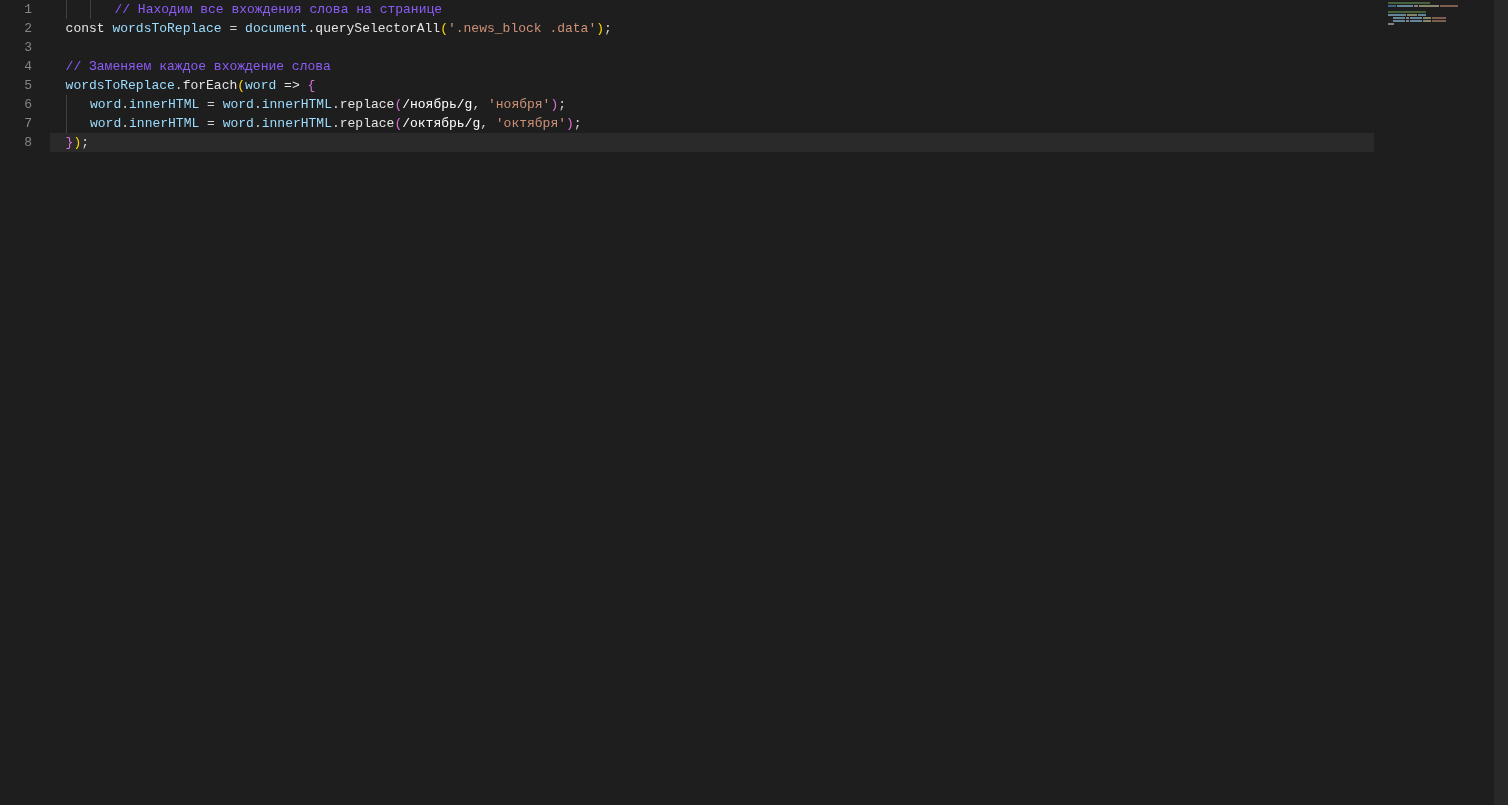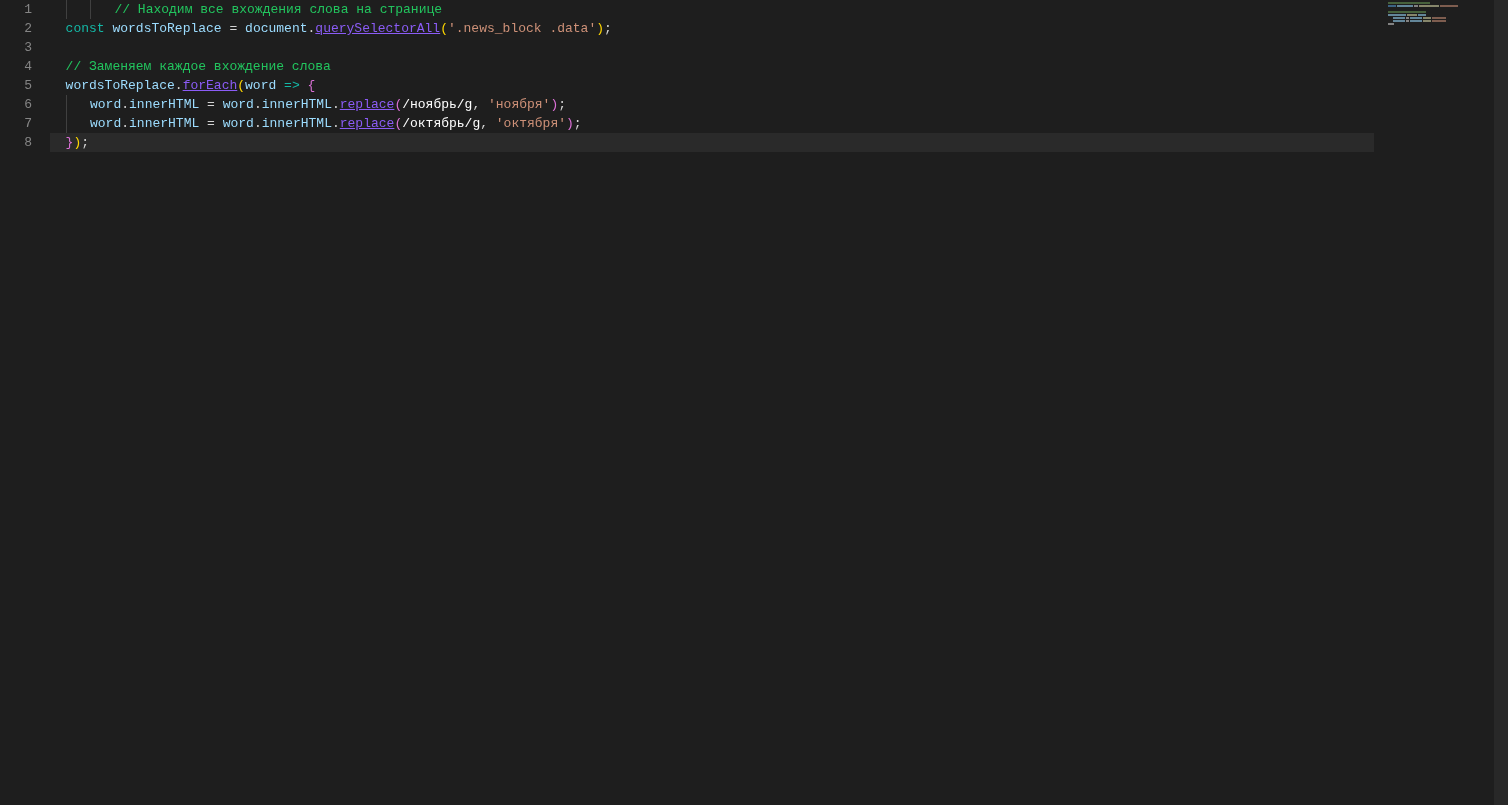--- a/index.html
+++ b/index.html
@@ -39,25 +39,25 @@
   }
   .line.current {
     background: #2a2a2a;
   }
   .indent-guide {
     display: inline-block;
     border-left: 1px solid #404040;
     height: 19px;
     vertical-align: top;
   }
-  .tok-comment { color: #22c55e; }
-  .tok-keyword { color: #14b8a6; }
+  .tok-comment { color: #8b5cf6; }
+  .tok-keyword { color: #e5e5e5; }
   .tok-var { color: #9cdcfe; }
   .tok-obj { color: #9cdcfe; }
-  .tok-func { color: #8b5cf6; text-decoration: underline; }
+  .tok-func { color: #e5e5e5; }
   .tok-string { color: #ce9178; }
   .tok-regex { color: #ffffff; }
   .tok-punc { color: #d4d4d4; }
   .tok-brace1 { color: #ffd700; }
   .tok-brace2 { color: #da70d6; }
   .tok-op { color: #d4d4d4; }
   .minimap {
     width: 120px;
     background: #1e1e1e;
     position: relative;

